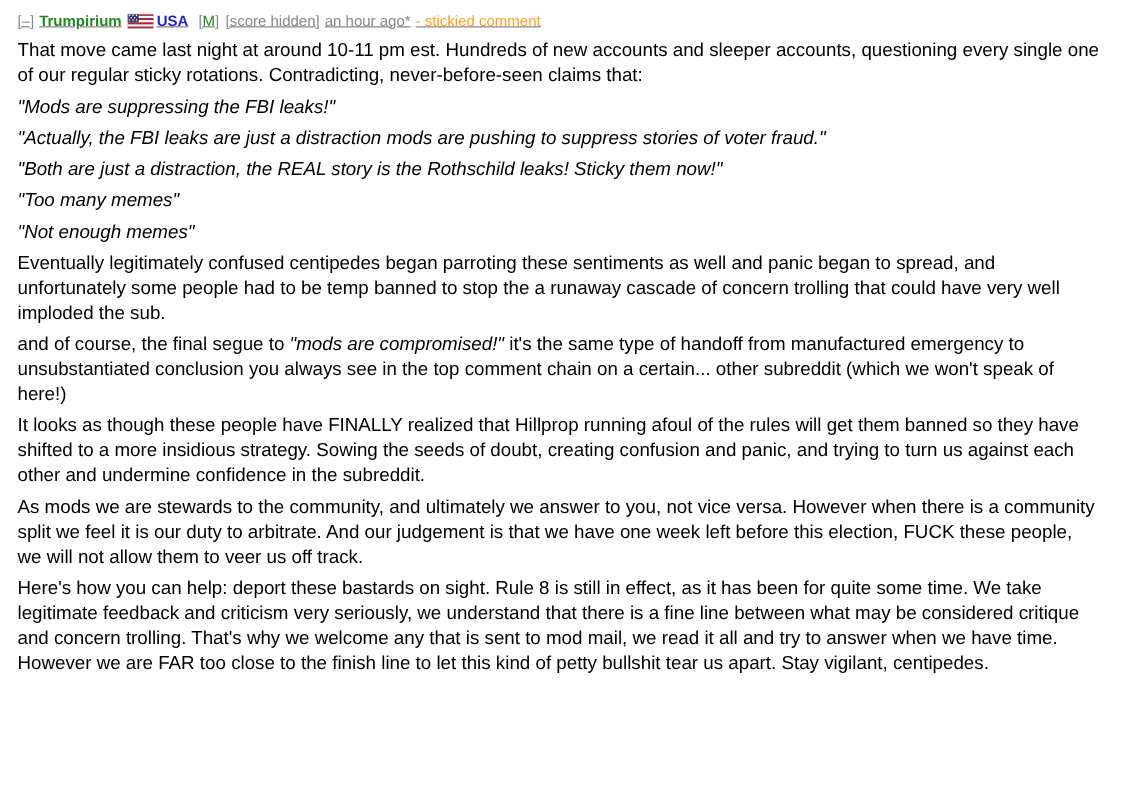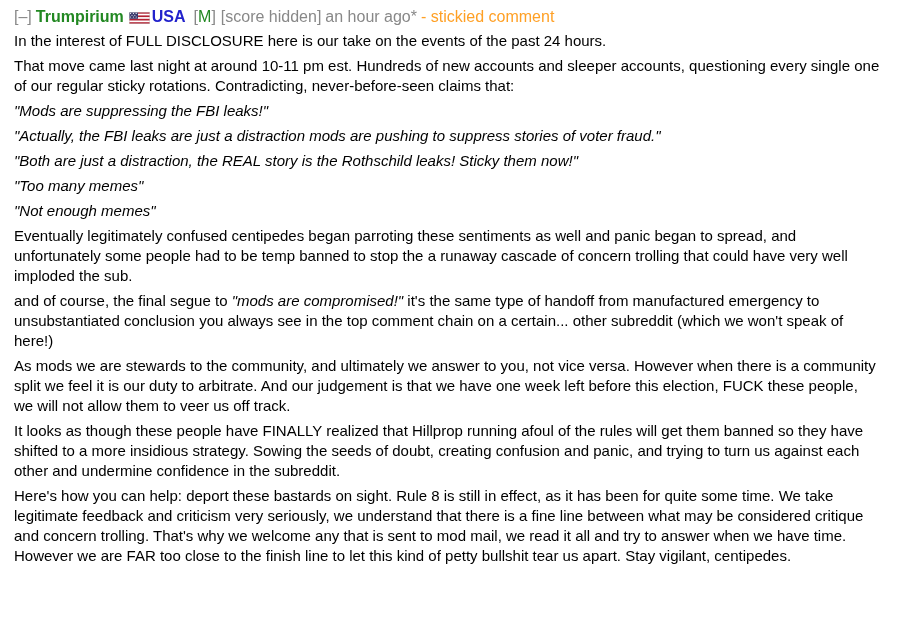--- a/index.html
+++ b/index.html
@@ -8,24 +8,25 @@
     height: 634px;
     background: #ffffff;
     overflow: hidden;
     font-family: "Liberation Sans", "DejaVu Sans", sans-serif;
     color: var(--body-text, #000);
   }
   .comment {
     padding: 9px 18px 0 14px;
   }
   .tagline {
-    font-size: 16px;
+    font-size: 12px;
     line-height: 14px;
     color: var(--tagline-gray, #888);
     white-space: nowrap;
+    text-decoration: underline;
   }
   .tagline > * { vertical-align: middle; }
   .collapse-toggle {
     color: var(--tagline-gray, #888);
     cursor: pointer;
     margin-right: 4px;
   }
   .author {
     color: var(--author-green, #228822);
     font-weight: bold;
@@ -75,26 +76,25 @@
             <circle cx="5.8" cy="3.2" r="0.55"></circle>
           <circle cx="1.6" cy="5.0" r="0.55"></circle>
             <circle cx="4.4" cy="5.0" r="0.55"></circle>
             <circle cx="7.2" cy="5.0" r="0.55"></circle>
         </g>
         <rect x="0.25" y="0.25" width="20.5" height="11.5" fill="none" stroke="#cccccc" stroke-width="0.5"></rect>
       </svg><span class="flair-text">USA</span></span><span class="mod-tag"><span>[</span><span class="mod-letter">M</span><span>]</span></span><span class="score">[score hidden]</span><span class="timestamp">an hour ago*</span><span class="sticky">- stickied comment</span>
   </div>
 
   <div class="comment-body" id="comment-body">
-      <p><span>In the interest of FULL DISCLOSURE here is our take on the events of the past 24 hours.</span></p>
       <p><span>That move came last night at around 10-11 pm est. Hundreds of new accounts and sleeper accounts, questioning every single one of our regular sticky rotations. Contradicting, never-before-seen claims that:</span></p>
       <p><em>"Mods are suppressing the FBI leaks!"</em></p>
       <p><em>"Actually, the FBI leaks are just a distraction mods are pushing to suppress stories of voter fraud."</em></p>
       <p><em>"Both are just a distraction, the REAL story is the Rothschild leaks! Sticky them now!"</em></p>
       <p><em>"Too many memes"</em></p>
       <p><em>"Not enough memes"</em></p>
       <p><span>Eventually legitimately confused centipedes began parroting these sentiments as well and panic began to spread, and unfortunately some people had to be temp banned to stop the a runaway cascade of concern trolling that could have very well imploded the sub.</span></p>
       <p><span>and of course, the final segue to </span><em>"mods are compromised!"</em><span> it's the same type of handoff from manufactured emergency to unsubstantiated conclusion you always see in the top comment chain on a certain... other subreddit (which we won't speak of here!)</span></p>
+      <p><span>It looks as though these people have FINALLY realized that Hillprop running afoul of the rules will get them banned so they have shifted to a more insidious strategy. Sowing the seeds of doubt, creating confusion and panic, and trying to turn us against each other and undermine confidence in the subreddit.</span></p>
       <p><span>As mods we are stewards to the community, and ultimately we answer to you, not vice versa. However when there is a community split we feel it is our duty to arbitrate. And our judgement is that we have one week left before this election, FUCK these people, we will not allow them to veer us off track.</span></p>
-      <p><span>It looks as though these people have FINALLY realized that Hillprop running afoul of the rules will get them banned so they have shifted to a more insidious strategy. Sowing the seeds of doubt, creating confusion and panic, and trying to turn us against each other and undermine confidence in the subreddit.</span></p>
       <p><span>Here's how you can help: deport these bastards on sight. Rule 8 is still in effect, as it has been for quite some time. We take legitimate feedback and criticism very seriously, we understand that there is a fine line between what may be considered critique and concern trolling. That's why we welcome any that is sent to mod mail, we read it all and try to answer when we have time. However we are FAR too close to the finish line to let this kind of petty bullshit tear us apart. Stay vigilant, centipedes.</span></p>
     </div>
 </div>
 
 </body></html>

